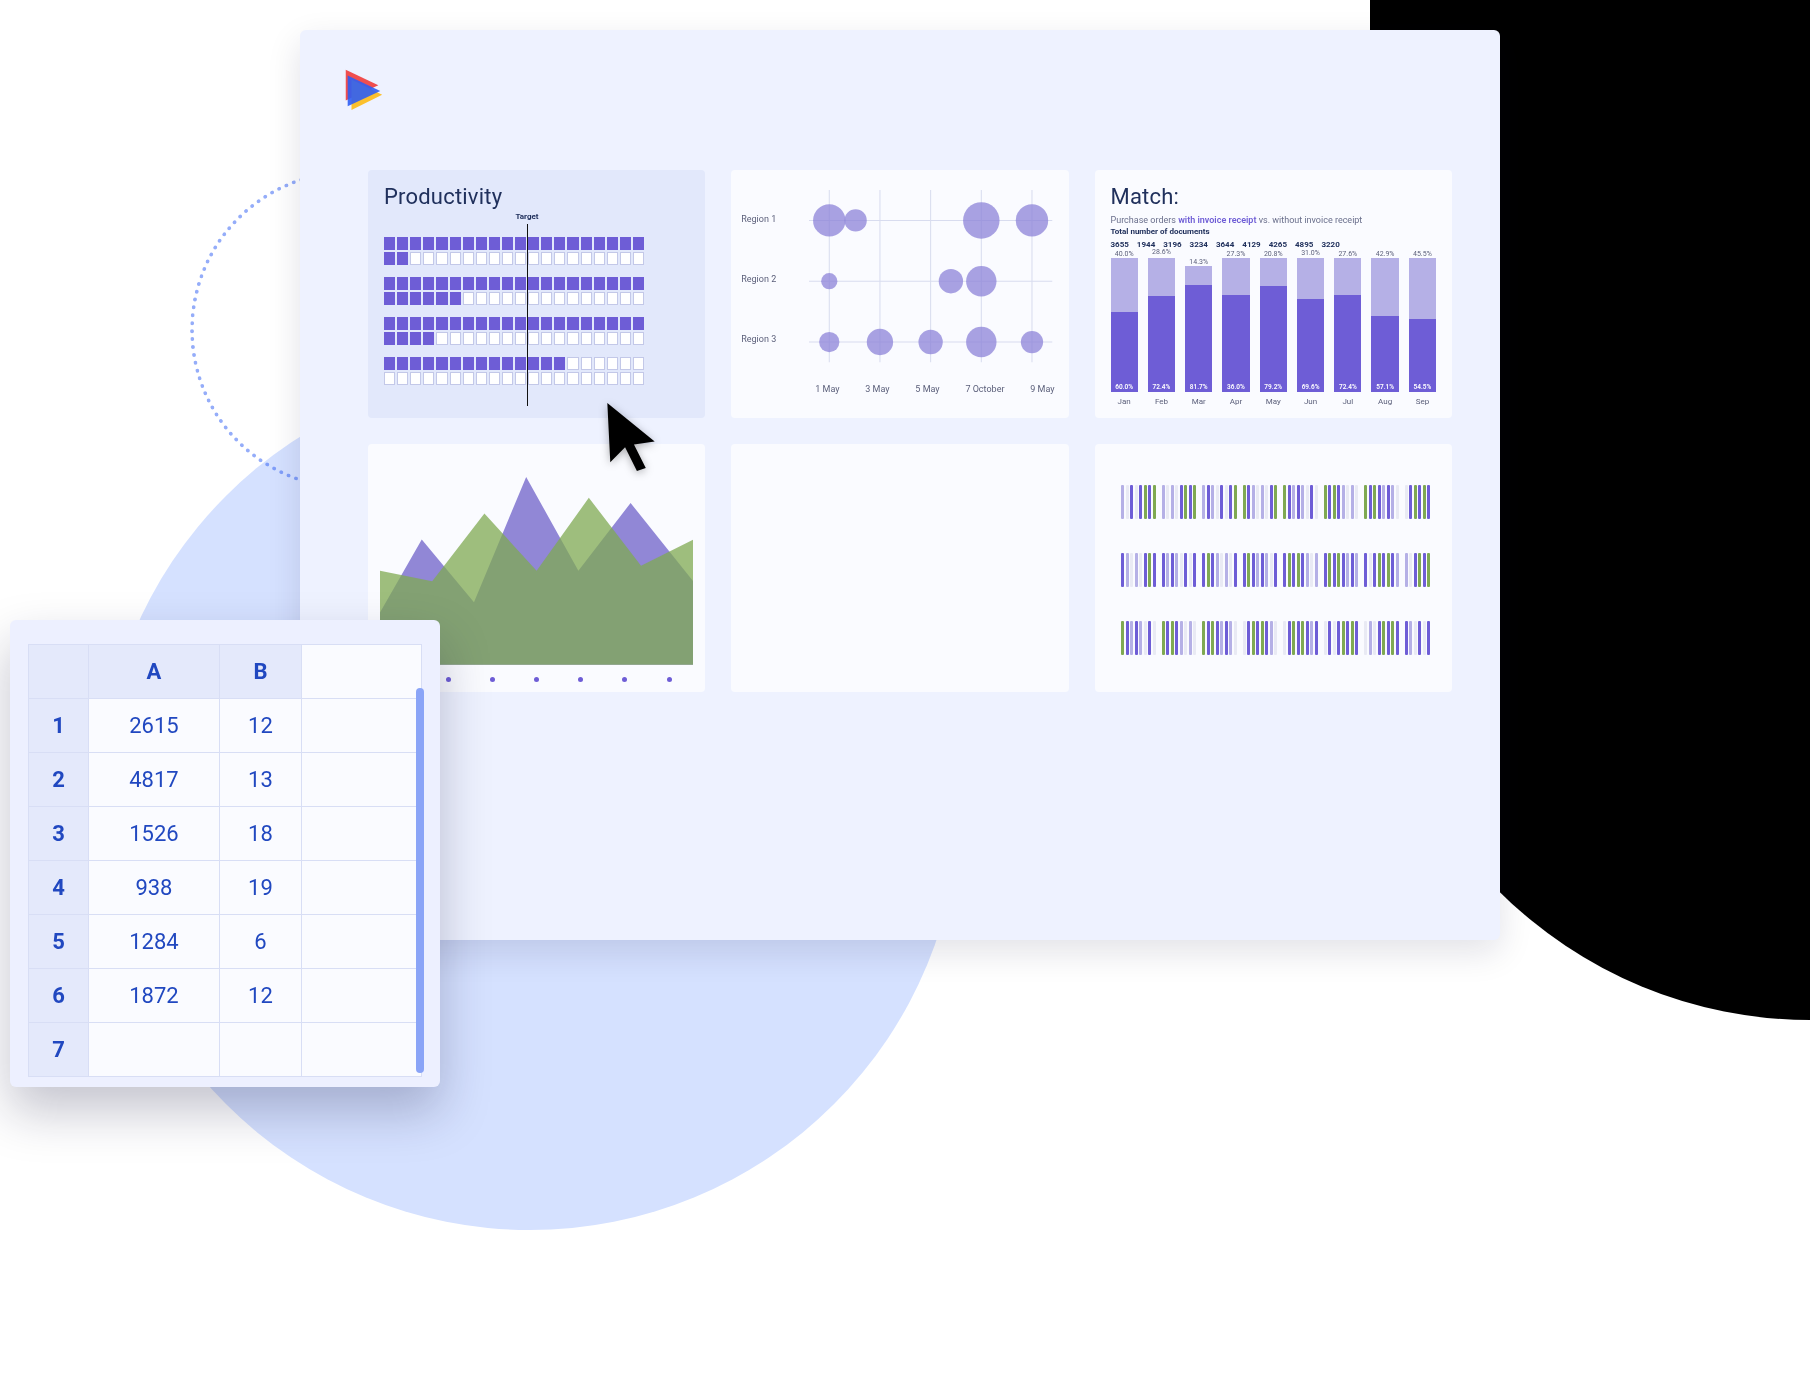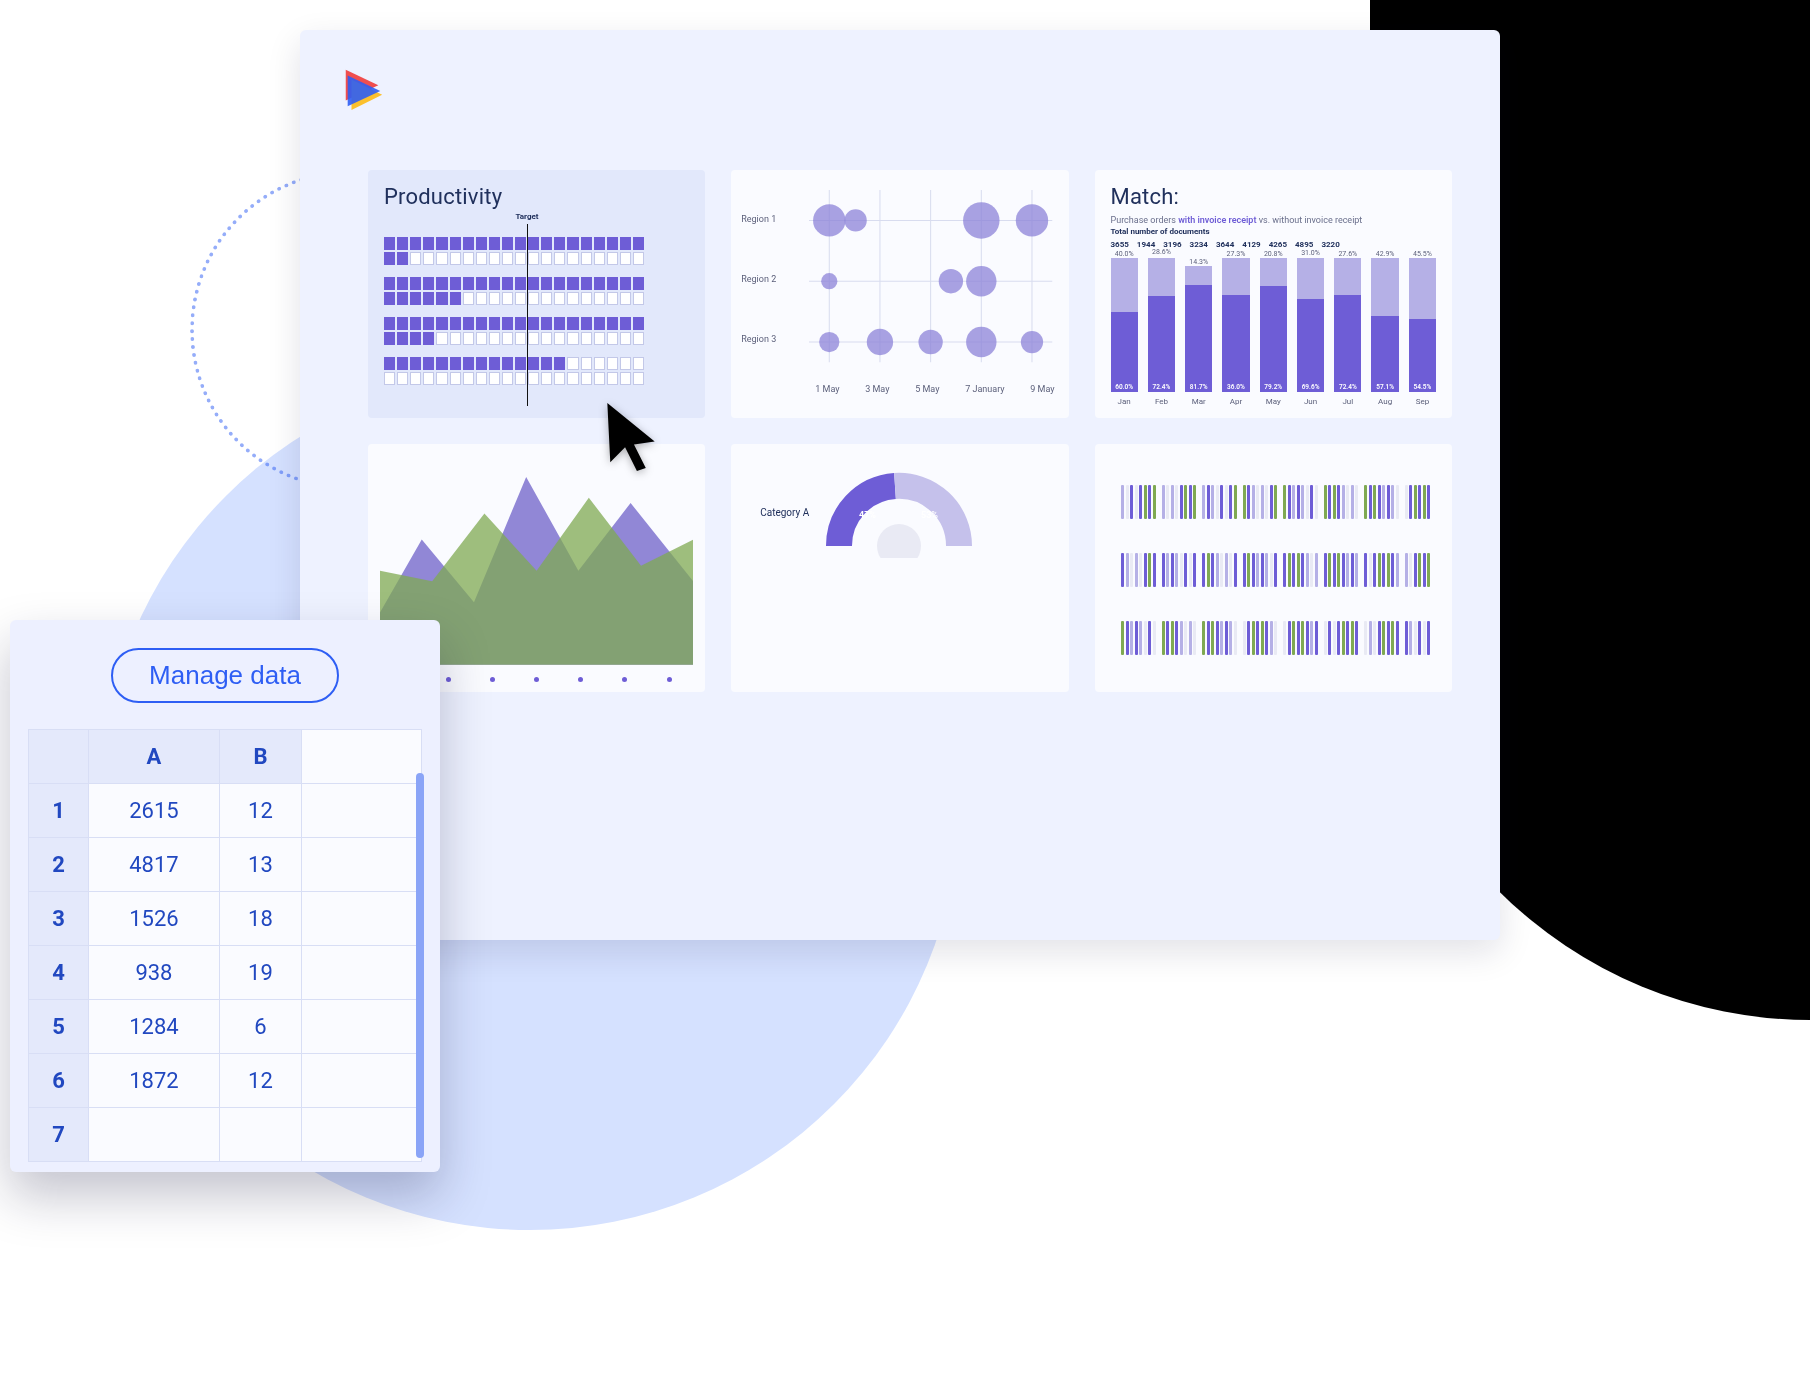--- a/index.html
+++ b/index.html
@@ -301,21 +301,21 @@
               <circle cx="70" cy="150" r="13"></circle>
               <circle cx="120" cy="150" r="12"></circle>
               <circle cx="170" cy="150" r="15"></circle>
               <circle cx="220" cy="150" r="11"></circle>
           </g>
         </svg>
         <div class="axis-x">
           <span>1 May</span>
             <span>3 May</span>
             <span>5 May</span>
-            <span>7 January</span>
+            <span>7 October</span>
             <span>9 May</span>
         </div>
       </div>
 
       <div class="card">
         <div class="card-title">Match:</div>
         <div class="subtitle">
           <span>Purchase orders </span><span class="on">with invoice receipt</span><span> vs. </span><span>without invoice receipt</span>
         </div>
         <div class="caption">Total number of documents</div>
@@ -426,30 +426,20 @@
             <span></span>
             <span></span>
             <span></span>
             <span></span>
             <span></span>
           </div>
       </div>
 
       <div class="card">
         <div class="gauges">
-          <div class="gwrap">
-            <span class="glbl">Category A</span>
-            <svg class="gsvg" viewBox="0 0 160 92">
-              <path d="M20,80 A60,60 0 0,1 76,20" fill="none" stroke="#6E5DD6" stroke-width="26"></path>
-              <path d="M76,20 A60,60 0 0,1 140,80" fill="none" stroke="#C5C1EB" stroke-width="26"></path>
-              <circle cx="80" cy="80" r="22" fill="#E9EAF4"></circle>
-              <text x="40" y="52" class="gpct">47%</text>
-              <text x="102" y="52" class="gpct">53%</text>
-            </svg>
-          </div>
         </div>
       </div>
 
       <div class="card">
         <div class="strips" id="strips">
             <div class="strip">
               <div class="sline" style="background: rgb(110, 93, 214); opacity: 0;"></div>
               <div class="sline" style="background: rgb(181, 176, 230); opacity: 1;"></div>
               <div class="sline" style="background: rgb(233, 234, 244); opacity: 1;"></div>
               <div class="sline" style="background: rgb(110, 93, 214); opacity: 1;"></div>
@@ -670,21 +660,20 @@
     </div>
   </div>
 
   <div class="cursor">
     <svg viewBox="0 0 40 50">
         <path d="M4,2 L36,28 L22,30 L30,46 L24,48 L16,32 L6,42 Z" fill="#000"></path>
       </svg>
   </div>
 
   <div class="datapop">
-    <button class="manage-btn">Manage data</button>
     <div class="tblwrap">
       <table class="tbl">
         <thead>
             <tr id="thead-row">
               <th></th>
               <th>A</th>
               <th>B</th>
               <th></th>
             </tr>
           </thead>

